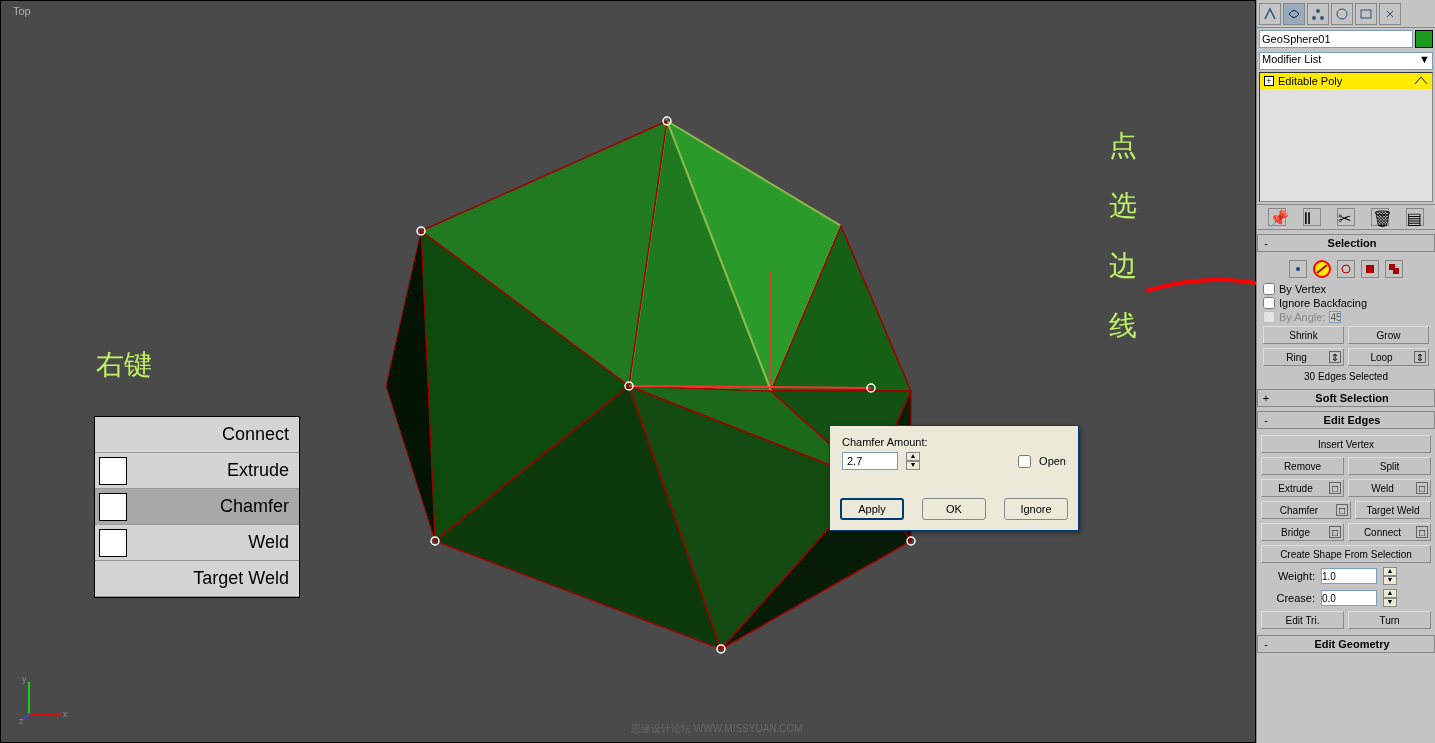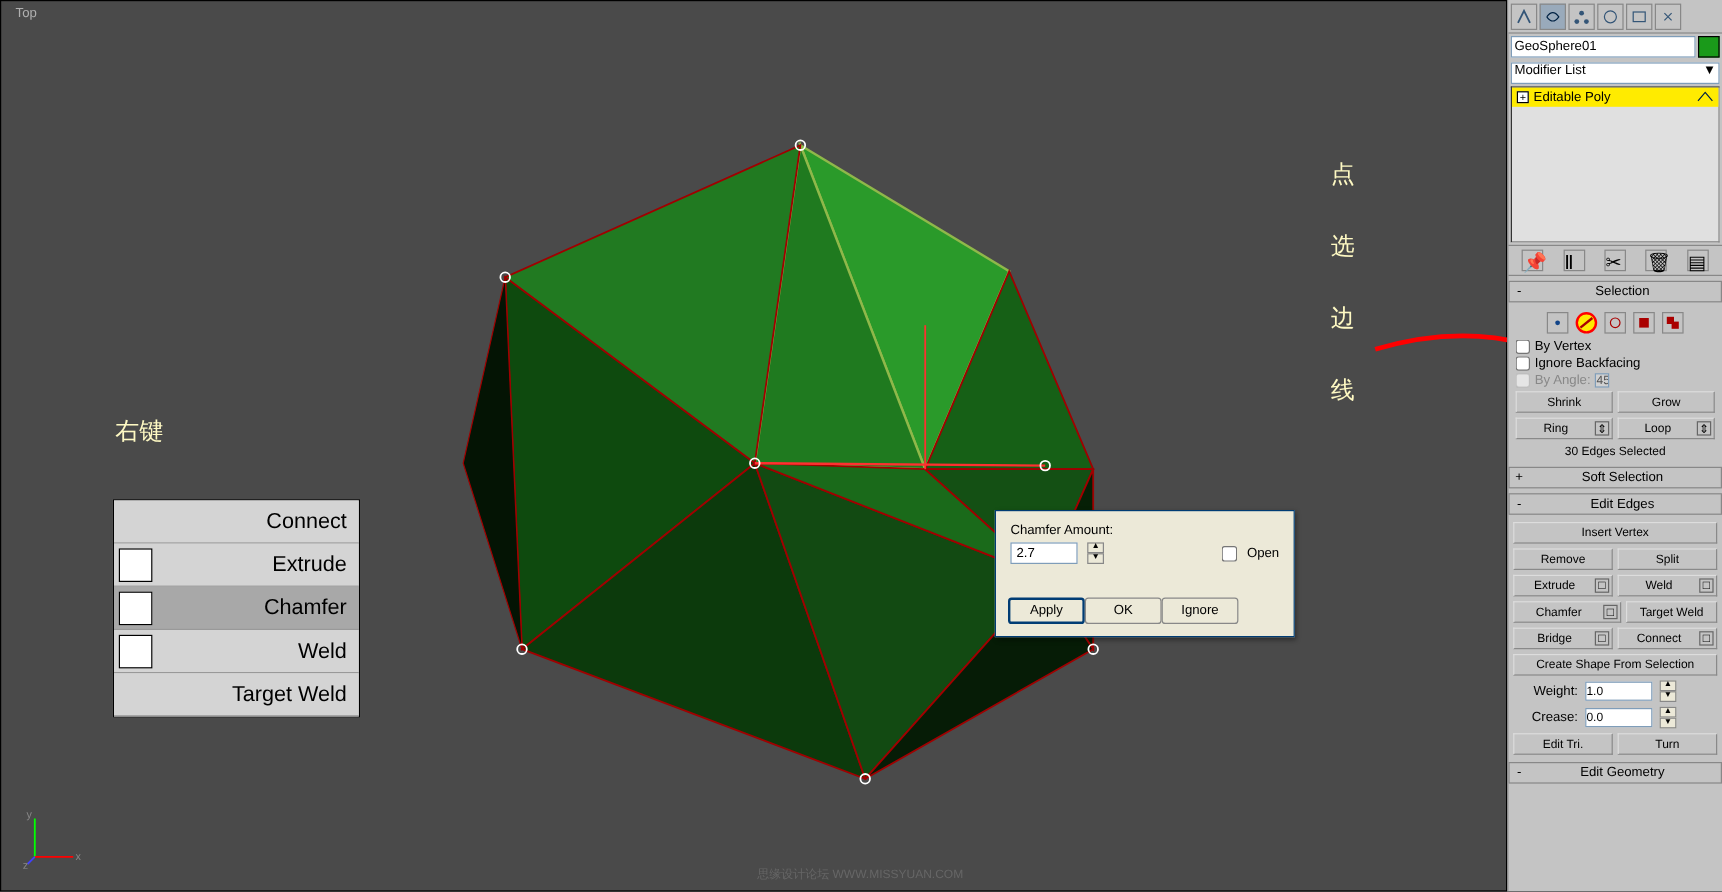--- a/index.html
+++ b/index.html
@@ -4,41 +4,41 @@
 <style>
 * { box-sizing: border-box; margin: 0; padding: 0; font-family: Arial, sans-serif; }
 body { background: #4a4a4a; width: 1435px; height: 743px; position: relative; overflow: hidden; }
 
 .viewport { position: absolute; left: 0; top: 0; width: 1256px; height: 743px; background: #4a4a4a; border: 1px solid #000; }
 .viewport-label { position: absolute; left: 12px; top: 4px; color: #b0b0b0; font-size: 11px; }
 
 .geosphere { position: absolute; left: 370px; top: 100px; }
 .axis-gizmo { position: absolute; left: 18px; bottom: 18px; }
 
-.annotation { position: absolute; color: #fef9c3; font-size: 20px; font-family: Liberation Serif, serif; }
+.annotation { position: absolute; color: #bef264; font-size: 28px; font-family: Liberation Serif, serif; }
 .ann-right { left: 95px; top: 345px; }
 .ann-edge { left: 1108px; top: 115px; width: 30px; line-height: 60px; }
 .arrow-line { position: absolute; left: 1140px; top: 260px; }
 
 .context-menu { position: absolute; left: 94px; top: 416px; width: 206px; background: #c0c0c0; border: 1px solid #000; font-size: 18px; }
 .context-menu .item { display: flex; align-items: center; height: 36px; background: #d4d4d4; border-bottom: 1px solid #999; }
 .context-menu .item.selected { background: #a8a8a8; }
 .context-menu .icon-box { width: 28px; height: 28px; margin-left: 4px; margin-right: 6px; border: 1px solid #000; background: #fff; display: inline-block; }
 .context-menu .icon-blank { width: 28px; margin-left: 4px; margin-right: 6px; }
 .context-menu .label { flex: 1; text-align: right; padding-right: 10px; }
 
 .dialog { position: absolute; left: 829px; top: 425px; width: 250px; background: #ece9d8; border: 1px solid #003c74; box-shadow: 2px 2px 4px rgba(0,0,0,0.4); }
 .dialog-titlebar { background: linear-gradient(to right, #0a246a, #3a6ea5); color: #fff; padding: 4px 6px; font-size: 13px; display: flex; align-items: center; justify-content: space-between; }
 .dialog-close { width: 18px; height: 16px; background: #d04a2a; border: 1px solid #fff; color: #fff; font-size: 11px; text-align: center; line-height: 14px; cursor: pointer; }
 .dialog-body { padding: 10px 12px; font-size: 11px; }
 .dialog-body .row { display: flex; align-items: center; gap: 8px; margin-bottom: 12px; }
 .dialog-body input[type=text] { width: 56px; height: 18px; font-size: 11px; padding: 0 4px; border: 1px solid #7f9db9; }
 .spinner { width: 14px; display: flex; flex-direction: column; }
 .spinner div { height: 9px; background: #ece9d8; border: 1px solid #888; font-size: 7px; text-align: center; line-height: 6px; }
-.dialog-buttons { display: flex; justify-content: flex-start; padding: 6px 10px 10px; }
+.dialog-buttons { display: flex; justify-content: space-between; padding: 6px 10px 10px; }
 .dialog-buttons button { width: 64px; height: 22px; font-size: 11px; background: #ece9d8; border: 1px solid #888; border-radius: 3px; }
 .dialog-buttons button.default { border: 2px solid #003c74; }
 
 .right-panel { position: absolute; right: 0; top: 0; width: 179px; height: 743px; background: #c4c4c4; border-left: 1px solid #888; }
 .cmd-toolbar { height: 28px; background: #c4c4c4; display: flex; align-items: center; gap: 2px; padding: 2px; border-bottom: 1px solid #888; }
 .cmd-toolbar .tb-btn { width: 22px; height: 22px; background: #c4c4c4; border: 1px solid #888; display: flex; align-items: center; justify-content: center; }
 
 .name-row { display: flex; gap: 2px; padding: 2px; align-items: flex-end; }
 .name-input { flex: 1; height: 18px; font-size: 11px; border: 1px solid #7f9db9; padding: 0 2px; background: #fff; }
 .color-swatch { width: 18px; height: 18px; background: #1a9a1a; border: 1px solid #000; }
@@ -47,21 +47,21 @@
 .modifier-stack { margin: 2px; height: 130px; background: #e0e0e0; border: 1px inset #888; }
 .stack-item { background: #ffeb00; padding: 2px 4px; font-size: 11px; display: flex; align-items: center; gap: 4px; }
 .stack-item .plus { width: 10px; height: 10px; border: 1px solid #000; font-size: 9px; text-align: center; line-height: 9px; background: #fff; }
 
 .stack-toolbar { display: flex; justify-content: space-around; padding: 3px; border-top: 1px solid #888; border-bottom: 1px solid #888; }
 .stack-toolbar .sb-btn { width: 18px; height: 18px; border: 1px solid #888; background: #c4c4c4; }
 
 .rollout { margin-top: 4px; }
 .rollout-header { background: #c4c4c4; border: 1px solid #888; font-size: 11px; text-align: center; padding: 2px; display: flex; align-items: center; }
 .rollout-header .sign { width: 12px; }
-.rollout-header .title { flex: 1; }
+.rollout-header .title { flex: 1; font-weight: bold; }
 .rollout-body { padding: 4px 6px; font-size: 11px; }
 
 .subobj-row { display: flex; gap: 6px; justify-content: center; padding: 4px 0; }
 .subobj { width: 18px; height: 18px; border: 1px solid #888; display: flex; align-items: center; justify-content: center; }
 .subobj.active { background: #ffeb00; border: 2px solid #ff0000; border-radius: 50%; }
 .chk-row { display: flex; align-items: center; gap: 4px; padding: 1px 0; }
 .chk-row input { width: 12px; height: 12px; }
 .chk-row.disabled { color: #888; }
 
 .btn-row { display: flex; gap: 4px; padding: 2px 0; }

